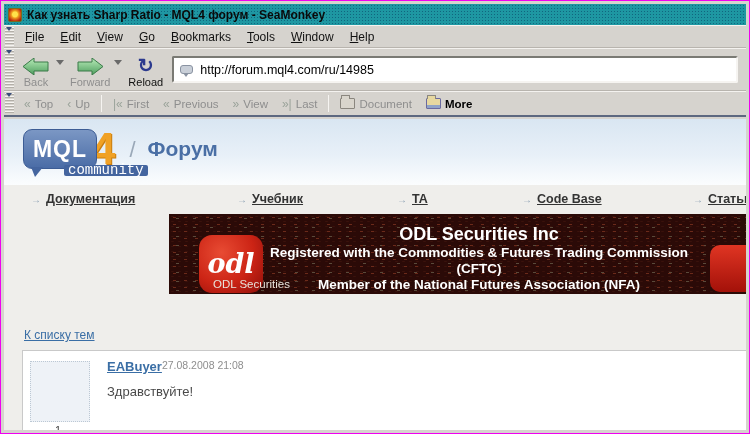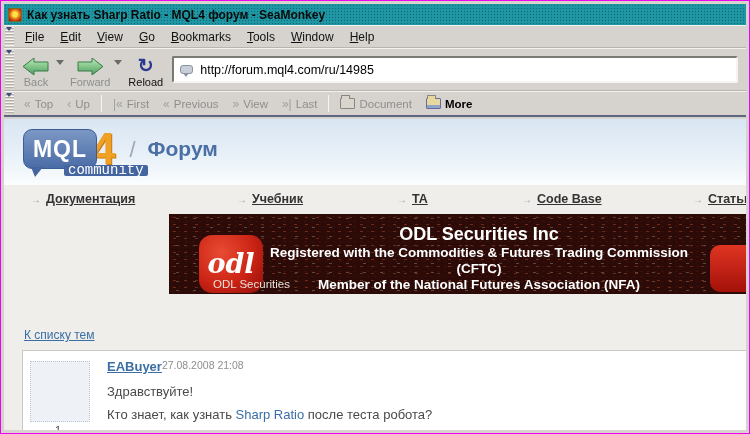--- a/index.html
+++ b/index.html
@@ -289,19 +289,18 @@
       <a class="back-link" href="#">К списку тем</a>
 
       <div class="post-wrap">
         <div class="avatar"></div>
         <div class="post-number">1</div>
         <div class="author-row">
           <a class="author-link" href="#">EABuyer</a>
           <span class="post-time">27.08.2008 21:08</span>
         </div>
         <div class="post-greeting">Здравствуйте!</div>
-        <div class="post-body"><span>Кто знает, как узнать </span><a class="inline-link" href="#">Sharp Ratio</a><span> после теста робота?</span></div>
       </div>
 
     </div>
   </div>
 
 </div>
 
 </body></html>

